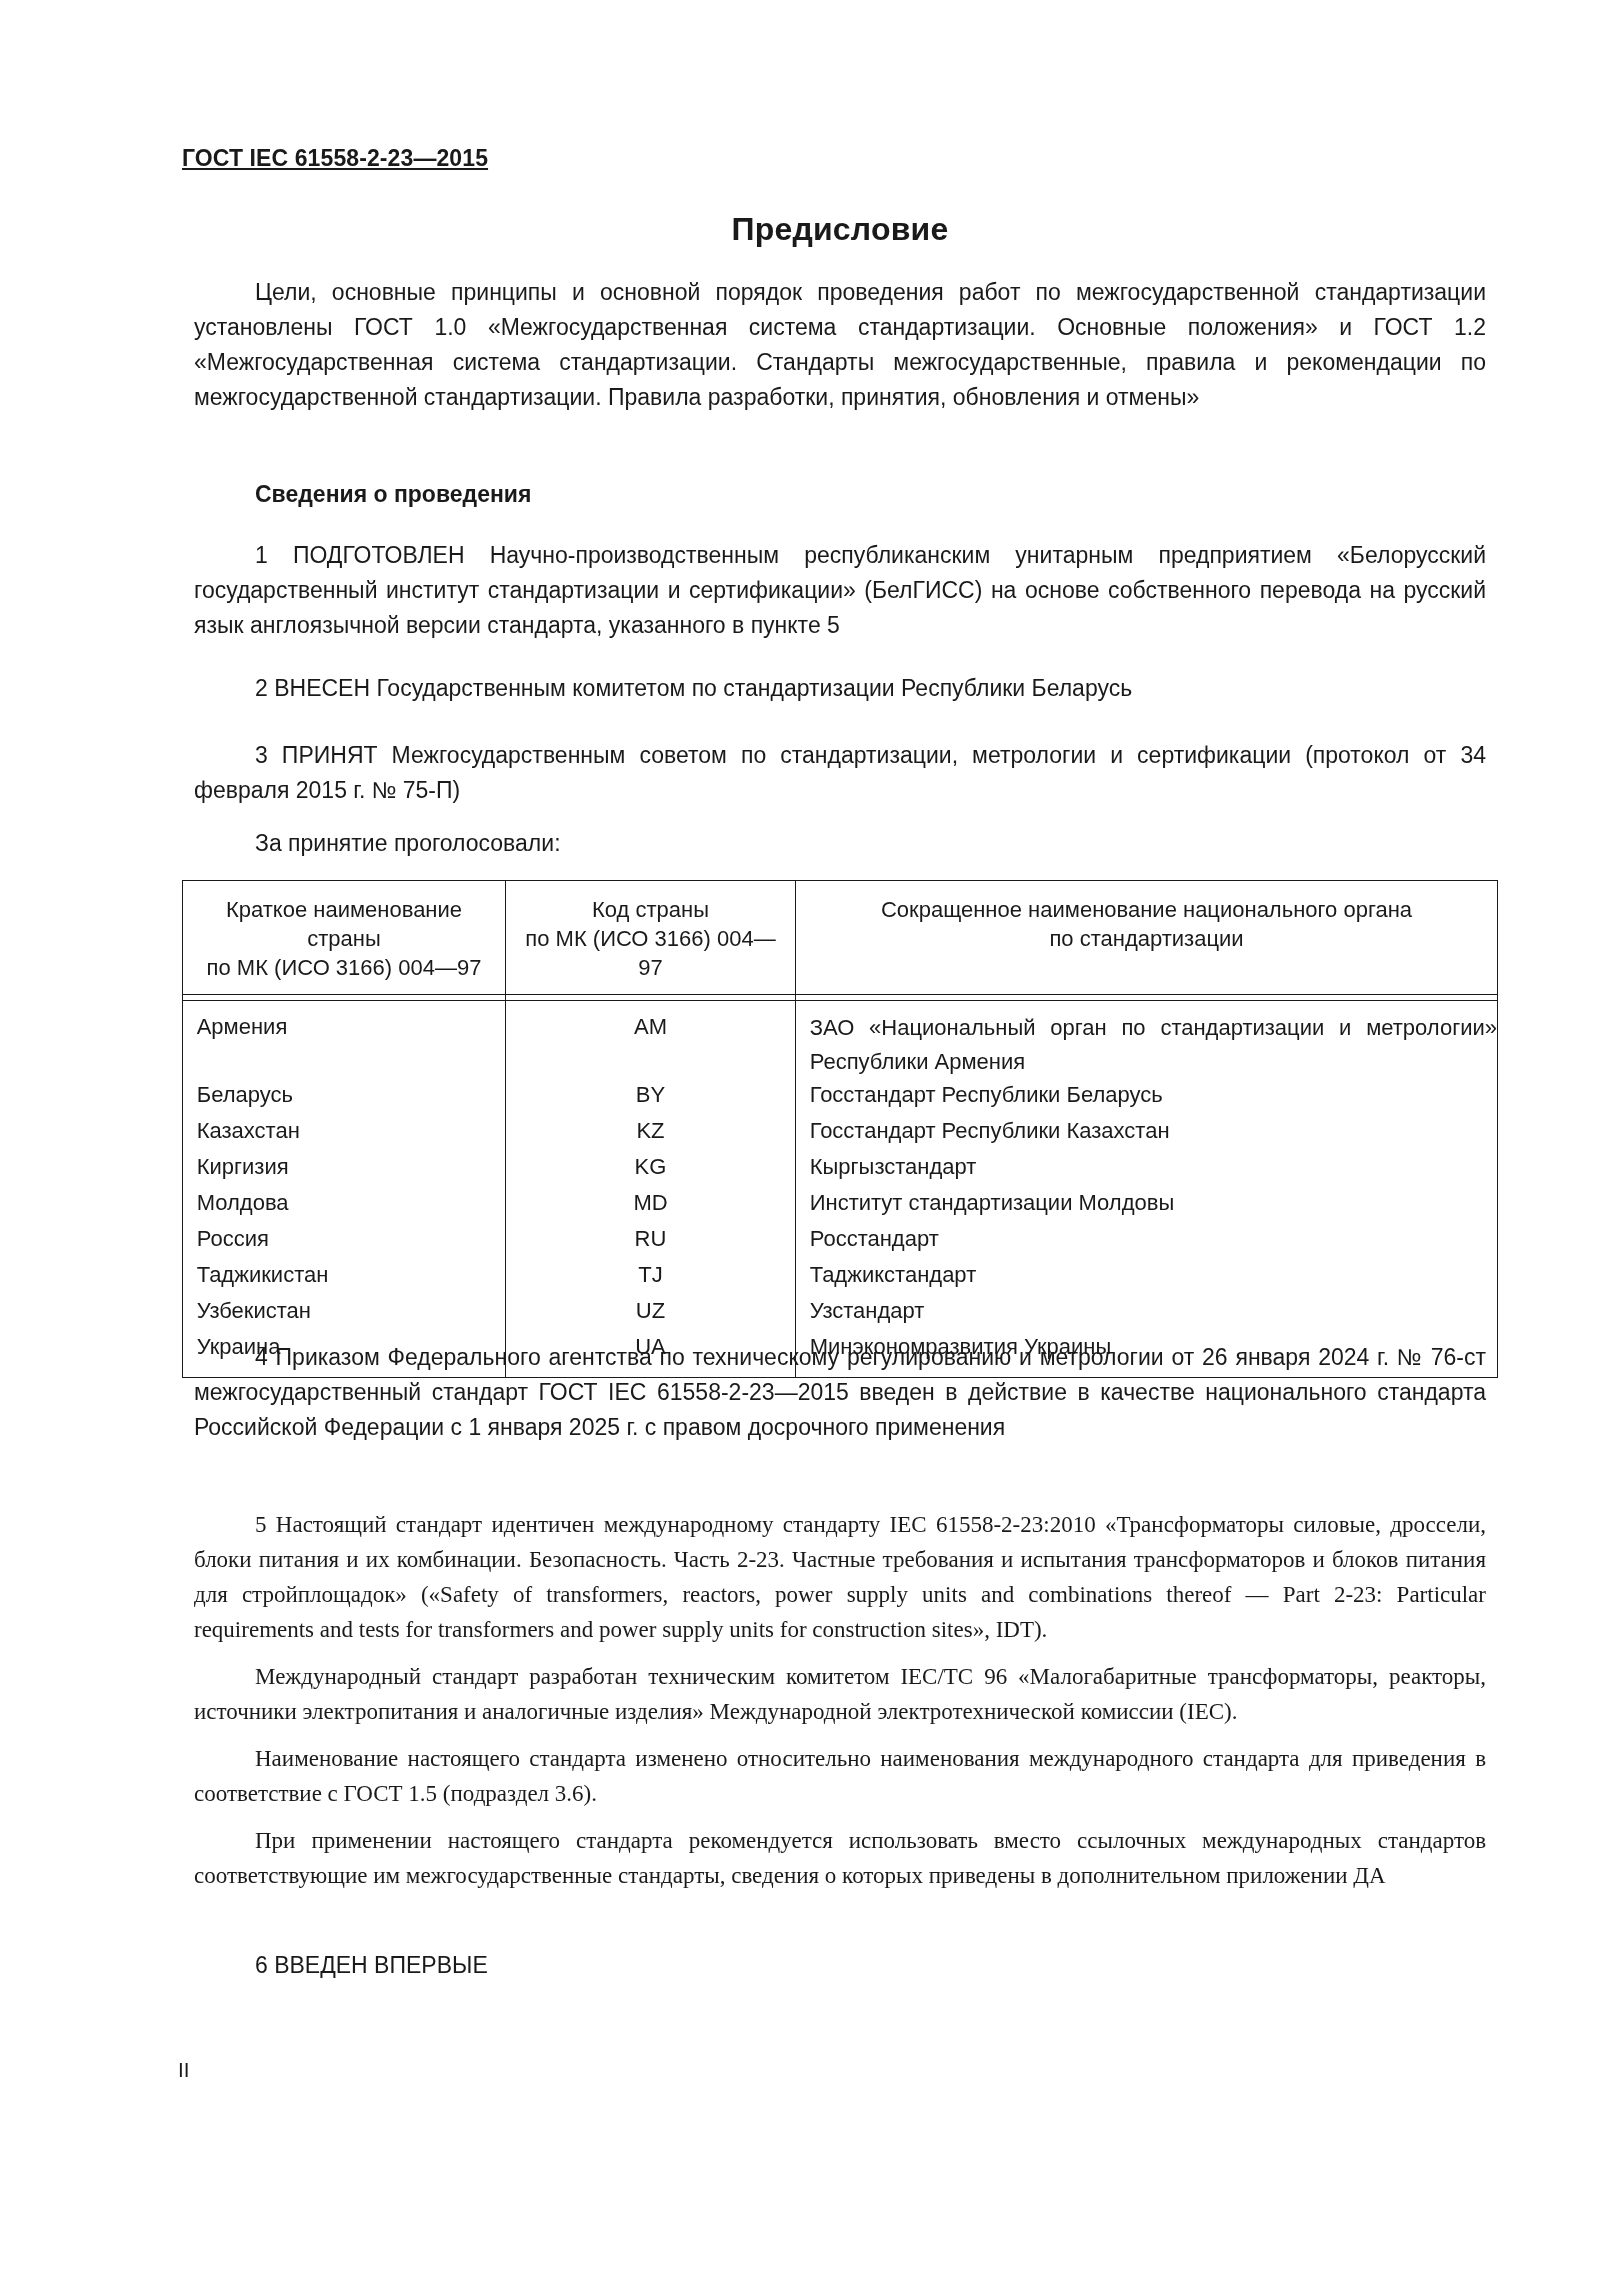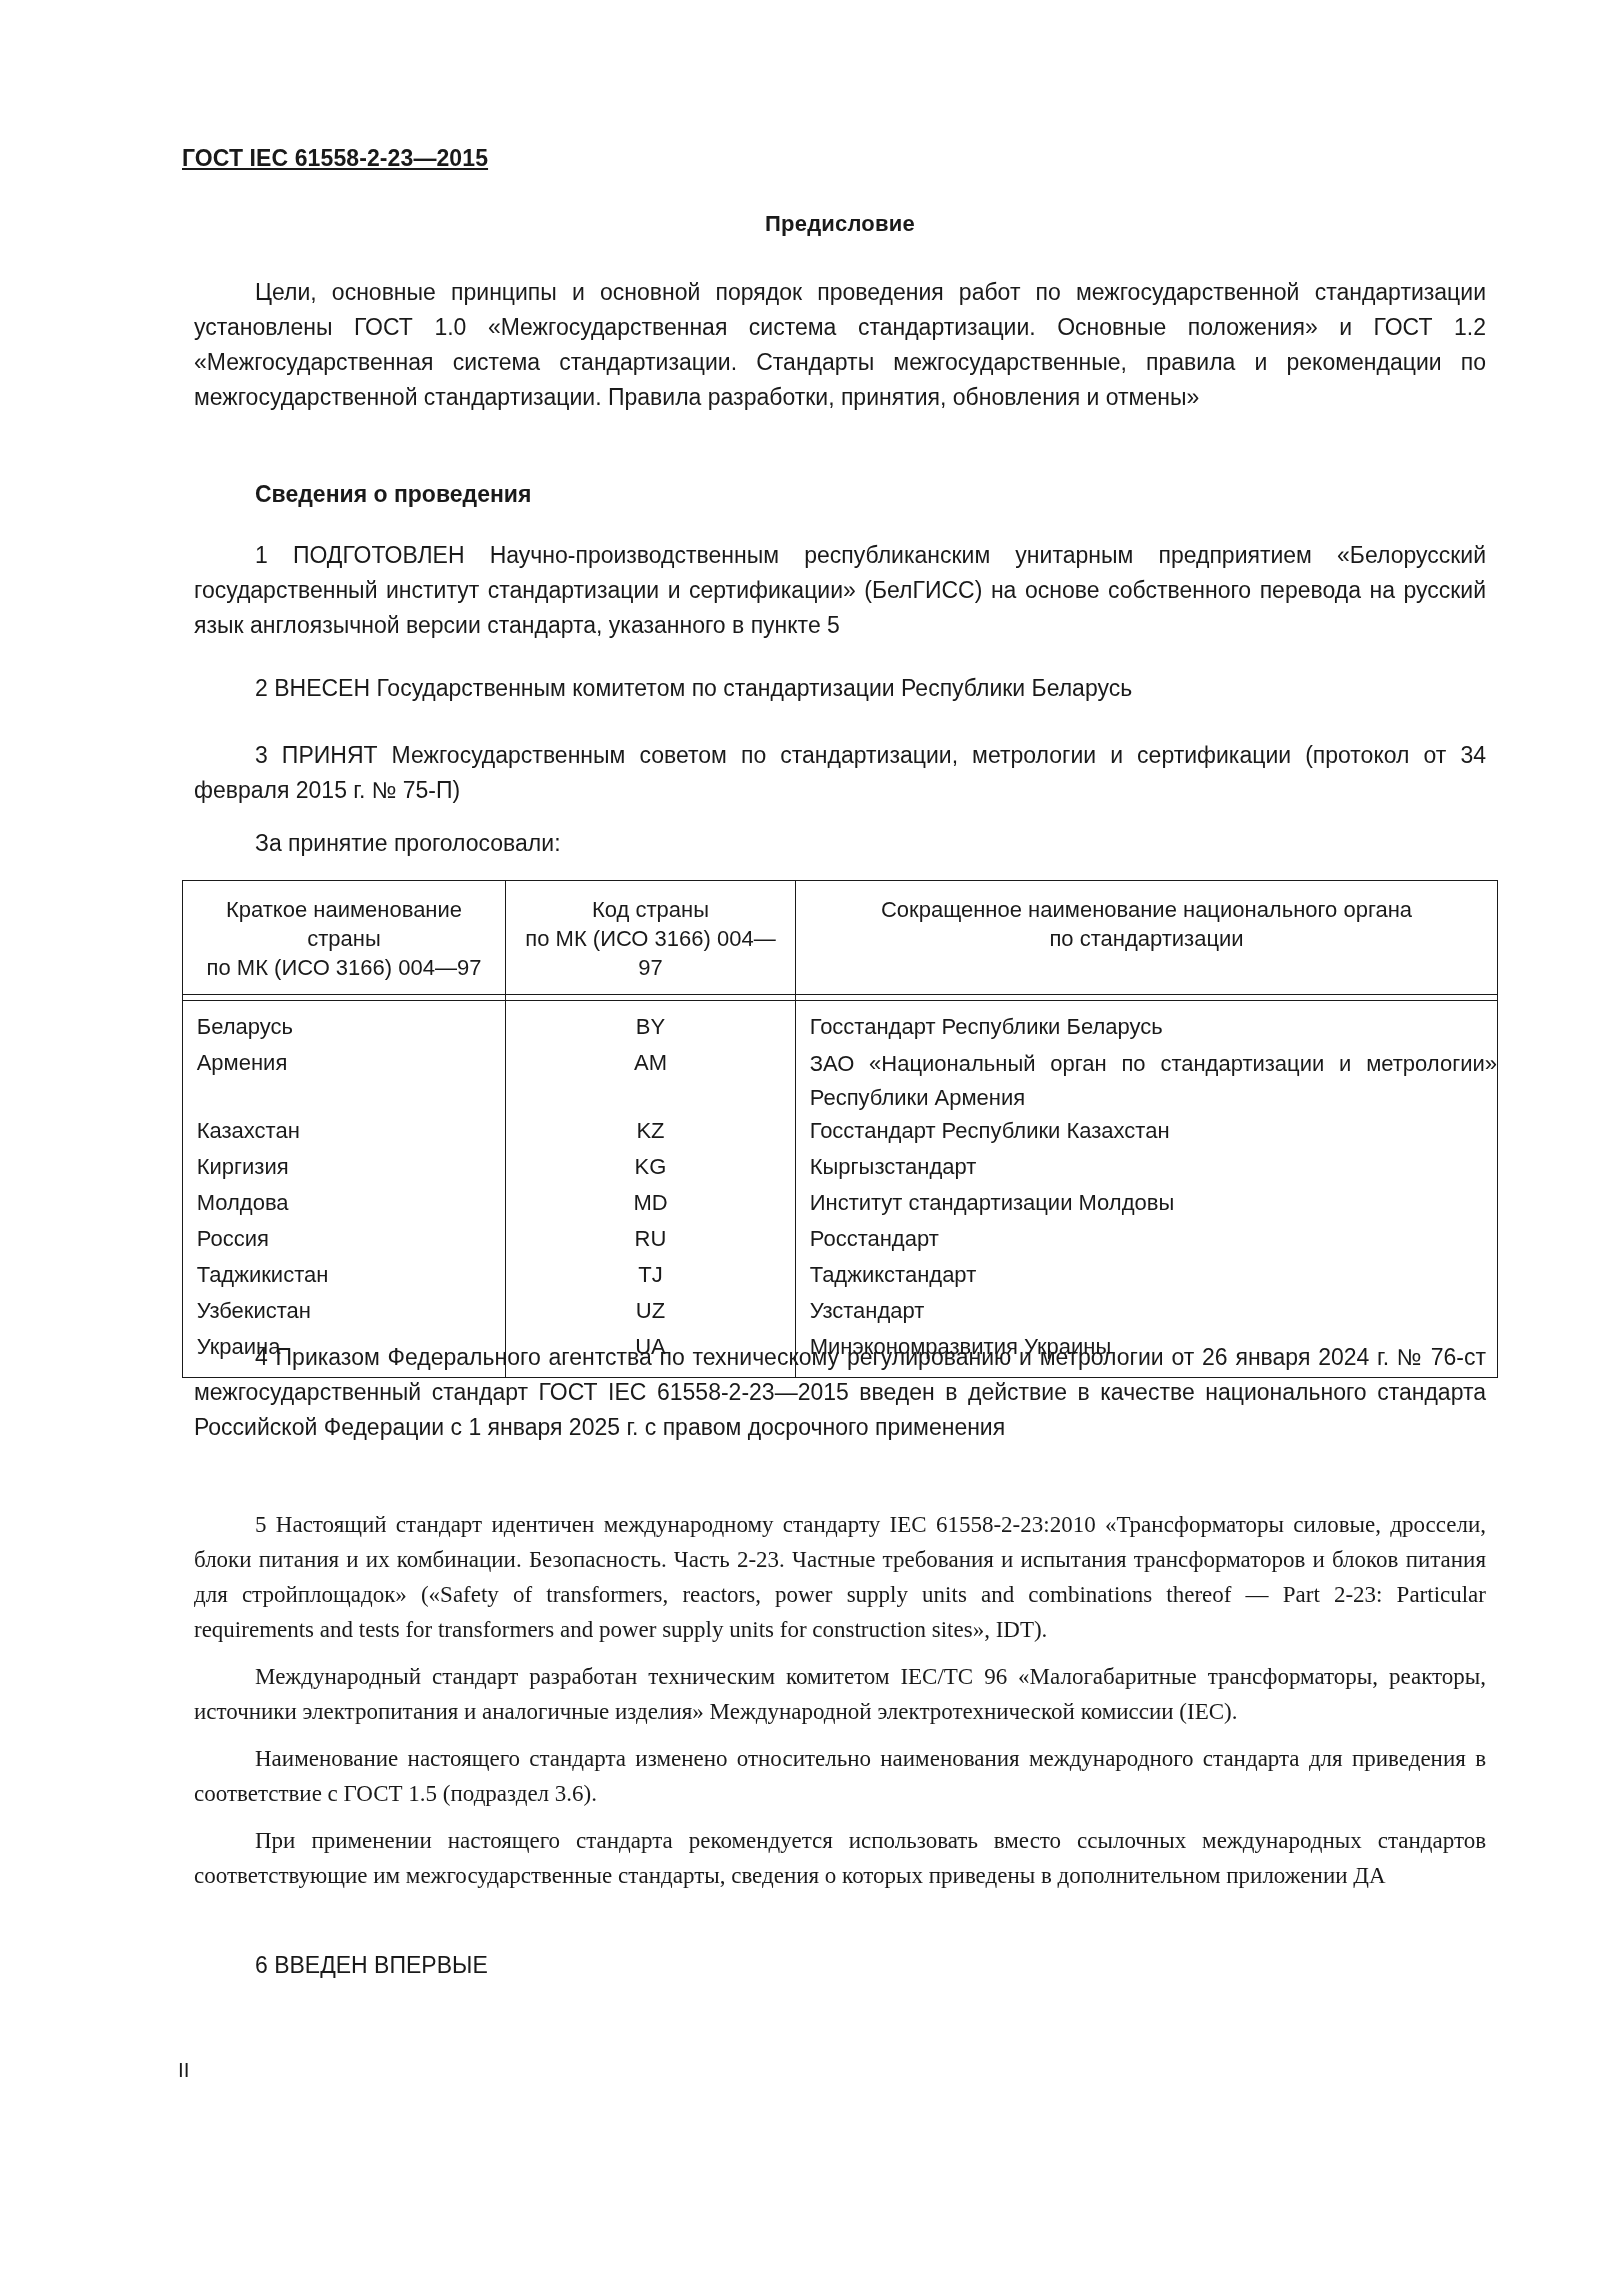--- a/index.html
+++ b/index.html
@@ -32,21 +32,21 @@
     text-decoration: underline;
   }
 
   
   .doc-title {
     position: absolute;
     left: 182px;
     top: 211px;
     width: 1316px;
     text-align: center;
-    font-size: 22px;
+    font-size: 32px;
     font-weight: bold;
     letter-spacing: 0.2px;
   }
 
   
   .body-block {
     position: absolute;
     left: 182px;
     width: 1316px;
     font-size: 23px;
@@ -188,28 +188,28 @@
         </th>
       </tr>
       <tr class="hdr-spacer">
         <td></td>
         <td></td>
         <td></td>
       </tr>
     </thead>
     <tbody>
       <tr>
+        <td>Армения</td>
+        <td class="cell-center">AM</td>
+        <td class="cell-justify two-line">ЗАО «Национальный орган по стандартизации и метрологии» Республики Армения</td>
+      </tr>
+      <tr>
         <td>Беларусь</td>
         <td class="cell-center">BY</td>
         <td>Госстандарт Республики Беларусь</td>
-      </tr>
-      <tr>
-        <td>Армения</td>
-        <td class="cell-center">AM</td>
-        <td class="cell-justify two-line">ЗАО «Национальный орган по стандартизации и метрологии» Республики Армения</td>
       </tr>
       <tr>
         <td>Казахстан</td>
         <td class="cell-center">KZ</td>
         <td>Госстандарт Республики Казахстан</td>
       </tr>
       <tr>
         <td>Киргизия</td>
         <td class="cell-center">KG</td>
         <td>Кыргызстандарт</td>

